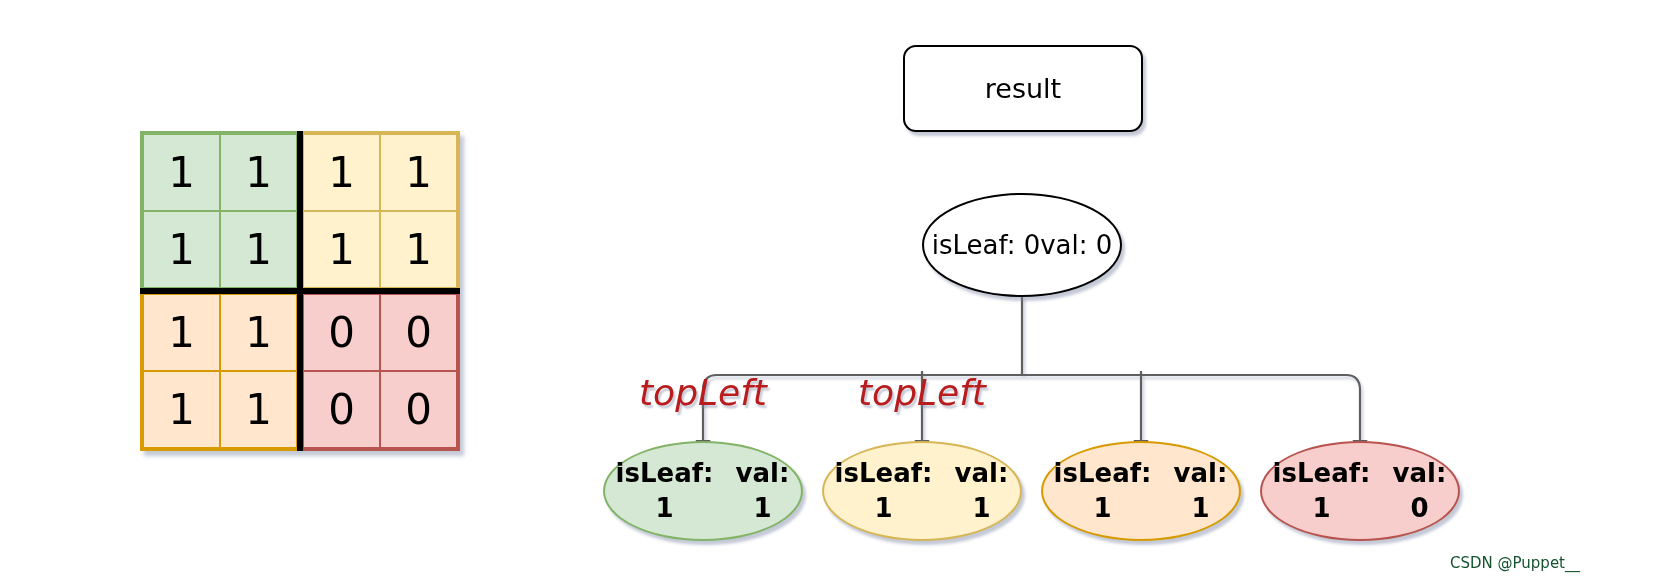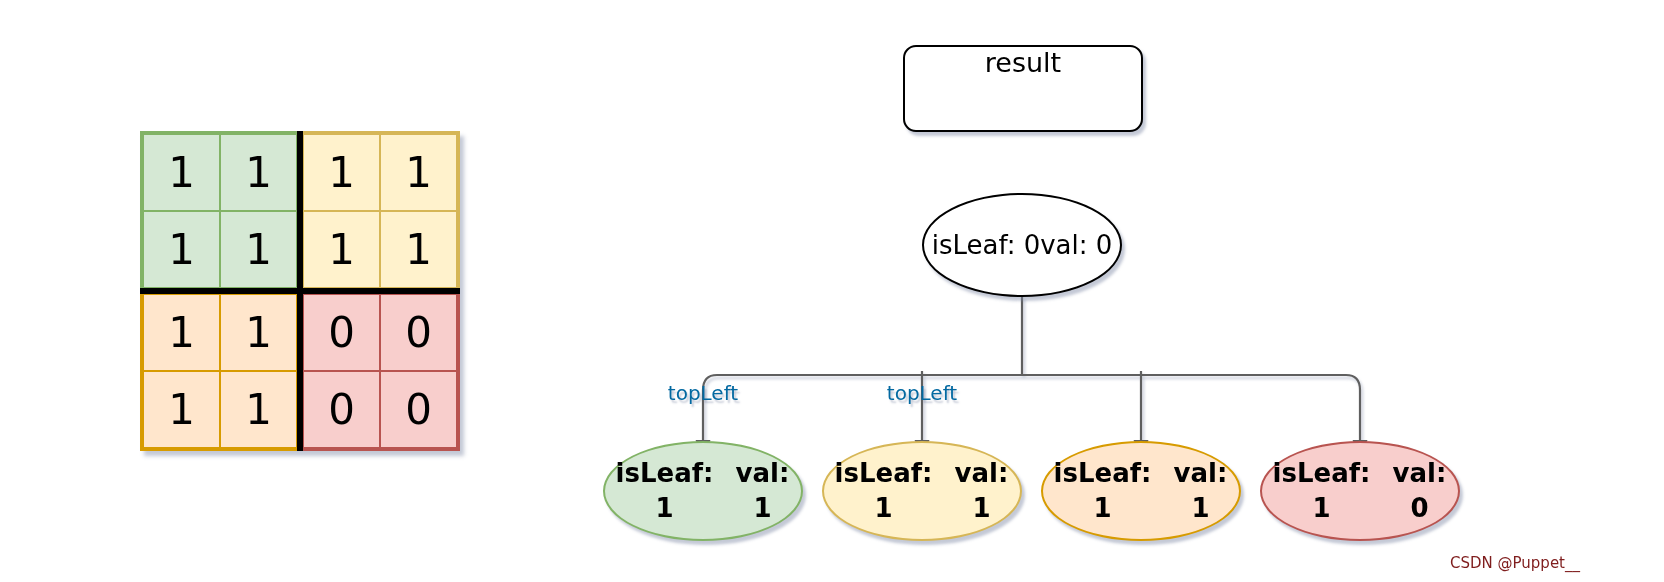--- a/index.html
+++ b/index.html
@@ -31,58 +31,59 @@
   .q-orange .cell{border-color:#d79b00;}
   .q-red{border-color:#b85450;background:#f8cecc;}
   .q-red .cell{border-color:#b85450;}
   .divider-v{position:absolute;left:157px;top:0;width:6px;height:320px;background:#000;}
   .divider-h{position:absolute;left:0;top:157px;width:320px;height:6px;background:#000;}
 
   
   .result-box{
     position:absolute;left:903px;top:45px;width:240px;height:87px;
     box-sizing:border-box;border:2.5px solid #000;border-radius:13px;background:#fff;
-    display:flex;align-items:flex-start;justify-content:center;
+    display:flex;align-items:center;justify-content:center;
     font-size:27px;box-shadow:3px 4px 3px rgba(125,135,165,.45);
   }
   .node{
     position:absolute;box-sizing:border-box;border-radius:50%;
     display:flex;align-items:center;justify-content:center;
     font-size:26px;line-height:35px;text-align:center;
     box-shadow:3px 4px 3px rgba(125,135,165,.45);
   }
   .node.root{left:922px;top:193px;width:200px;height:104px;border:2.5px solid #000;background:#fff;}
   .node.child{top:441px;width:200px;height:100px;border:2.5px solid;font-weight:bold;}
   .child.c1{left:603px;border-color:#82b366;background:#d5e8d4;}
   .child.c2{left:822px;border-color:#d6b656;background:#fff2cc;}
   .child.c3{left:1041px;border-color:#d79b00;background:#ffe6cc;}
   .child.c4{left:1260px;border-color:#b85450;background:#f8cecc;}
 
   .edge-label{
     position:absolute;top:376px;width:240px;height:34px;
-    text-align:center;font-size:20px;line-height:34px;color:#0369a1;
+    text-align:center;font-size:36px;line-height:34px;color:#b91c1c;
     text-shadow:2px 3px 2px rgba(125,135,165,.45);
+    font-style:italic;
   }
   .lbl1{left:583px;}
   .lbl2{left:802px;}
   .lbl3{left:1021px;}
   .lbl4{left:1240px;}
 
   
   svg.connectors{
     position:absolute;left:0;top:0;width:1664px;height:582px;
     filter:drop-shadow(2px 3px 1.5px rgba(125,135,165,.45));
     pointer-events:none;
   }
   svg.connectors path{stroke:#5f5f5f;stroke-width:2.2;fill:none;}
   svg.connectors polygon{fill:#5f5f5f;stroke:none;}
 
   .watermark{
     position:absolute;left:1368px;top:554px;width:212px;
-    text-align:right;font-size:15px;color:#7f1d1d;
+    text-align:right;font-size:15px;color:#14532d;
   }
 </style>
 </head>
 <body>
 
 <div class="stage">
 
   <div class="grid">
     <div class="quad q-green">
       <div class="cell">1</div>

